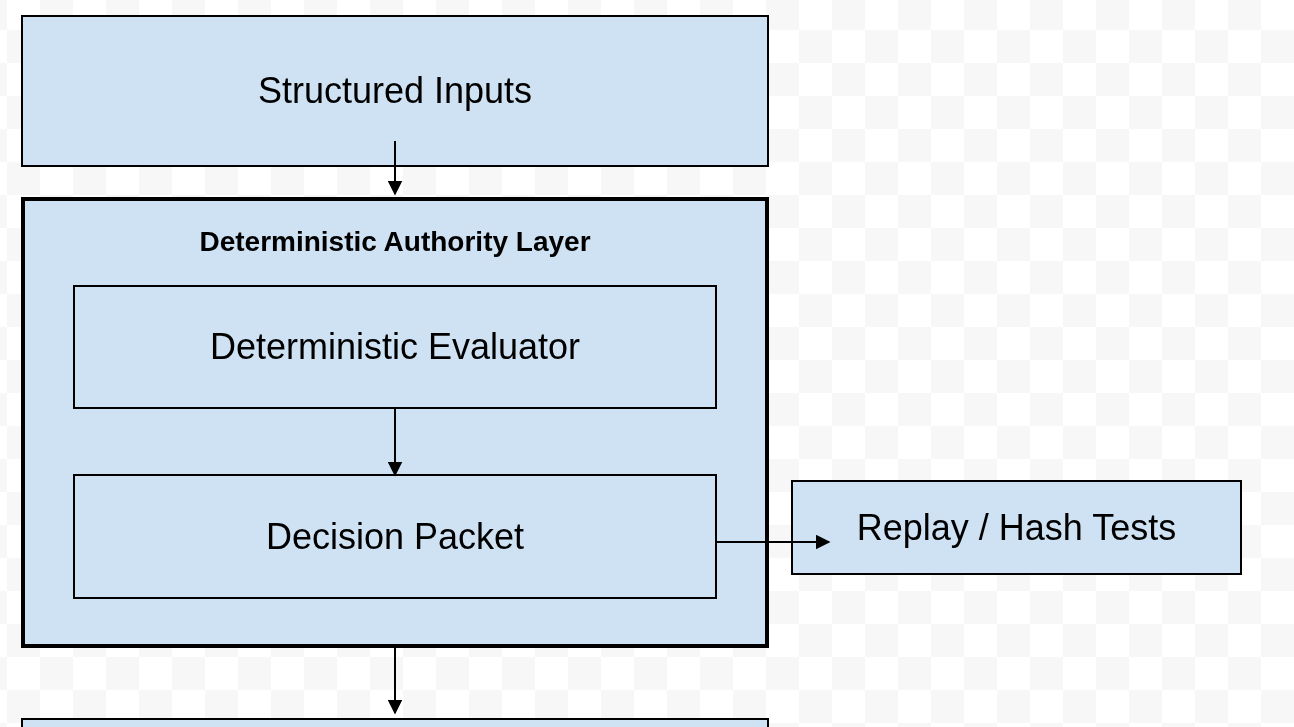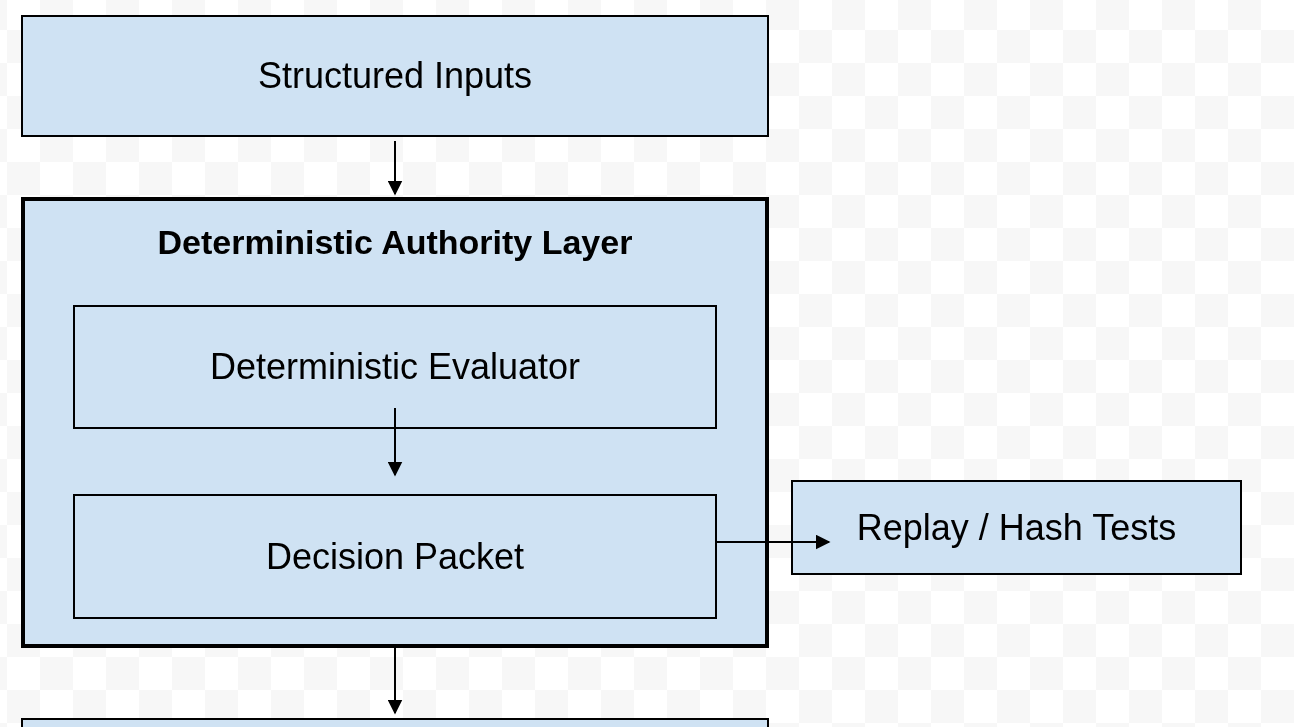--- a/index.html
+++ b/index.html
@@ -25,37 +25,37 @@
     box-sizing: border-box;
     background: #cfe2f3;
     border: 2px solid #000000;
     display: flex;
     align-items: center;
     justify-content: center;
     text-align: center;
     font-size: 36px;
     line-height: 1.15;
   }
-  .node-structured   { left: 21px;  top: 15px;  width: 748px; height: 122px; }
+  .node-structured   { left: 21px;  top: 15px;  width: 748px; height: 152px; }
   .node-container    {
     left: 21px; top: 197px; width: 748px; height: 451px;
     border-width: 4px;
     display: block;
   }
   .container-title   {
     margin-top: 20px;
     font-weight: bold;
-    font-size: 34px;
+    font-size: 28px;
     line-height: 42px;
   }
   .node-evaluator    { left: 48px;  top: 84px;  width: 644px; height: 124px; }
   .node-packet       { left: 48px;  top: 273px; width: 644px; height: 125px; }
   .node-replay       { left: 791px; top: 480px; width: 451px; height: 95px; }
   .node-partial      { left: 21px;  top: 718px; width: 748px; height: 60px; }
-  .inner { position: absolute; margin-top: 20px; }
+  .inner { position: absolute; }
   .edges-layer {
     position: absolute;
     left: 0; top: 0;
     width: 1294px; height: 727px;
     pointer-events: none;
   }
 </style>
 </head>
 <body>
 

